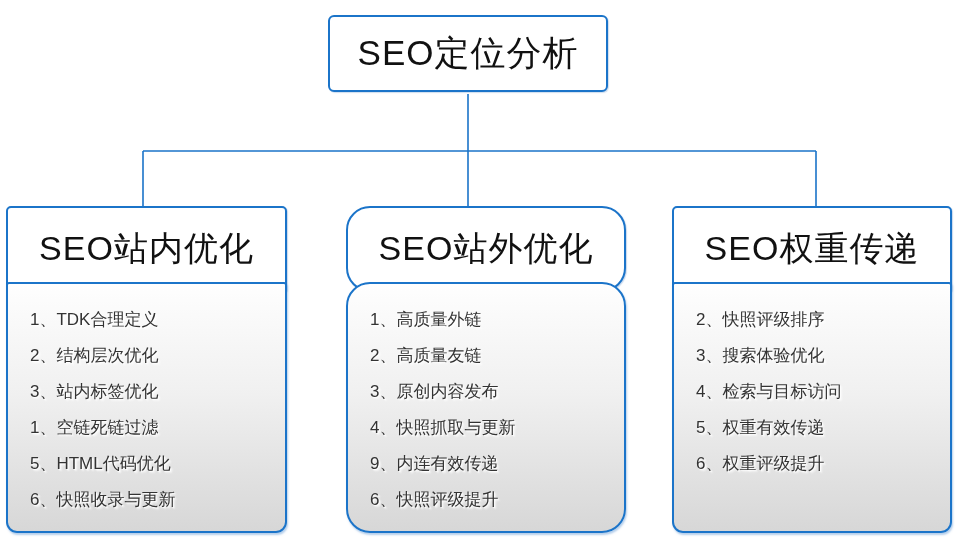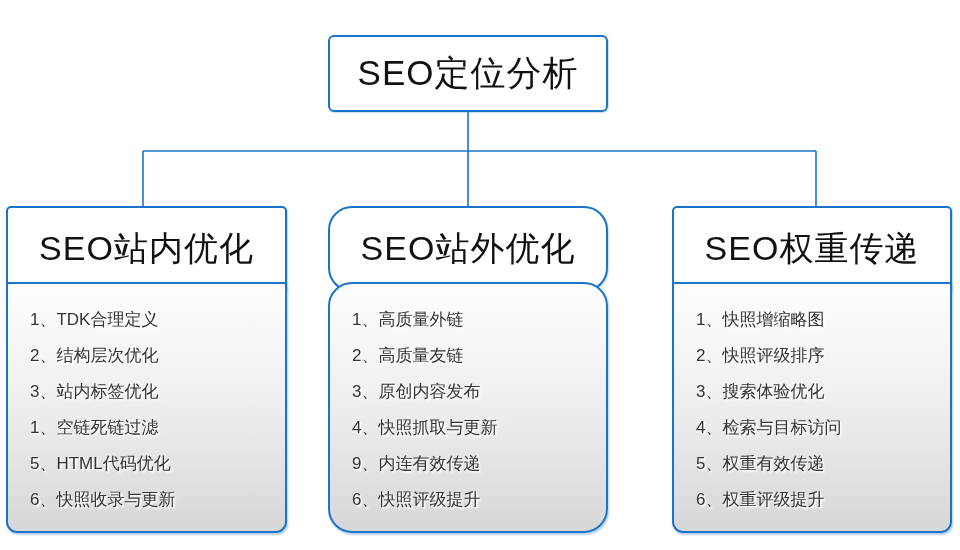--- a/index.html
+++ b/index.html
@@ -25,21 +25,21 @@
     position: absolute;
     box-sizing: border-box;
     border: 2px solid #1b74c9;
     background: #ffffff;
     display: flex;
     align-items: center;
     justify-content: center;
     color: #111111;
   }
   .root-node {
-    left: 328px; top: 35px;
+    left: 328px; top: 15px;
     width: 280px; height: 77px;
     border-radius: 6px;
     font-size: 35px;
     letter-spacing: 1px;
     box-shadow: 1px 1px 1px rgba(120,160,210,0.35);
   }
   .col-header {
     border-radius: 5px 5px 3px 3px;
     font-size: 34px;
     letter-spacing: 1px;
@@ -63,21 +63,21 @@
   .col-list li {
     height: 36px;
     line-height: 36px;
     font-size: 17px;
     color: #333333;
     white-space: nowrap;
     text-shadow: 1px 1px 1px #ffffff, 2px 2px 2px rgba(255,255,255,0.85);
   }
   
   .c0 { left: 6px;   width: 281px; }
-  .c1 { left: 328px; width: 280px; border-radius: 24px; }
+  .c1 { left: 346px; width: 280px; border-radius: 24px; }
   .c2 { left: 672px; width: 280px; }
   .hdr { top: 206px; }
   .lst { top: 282px; height: 251px; }
 </style>
 </head>
 <body>
 
 <div class="canvas">
 
   <svg class="connectors" viewBox="0 0 960 550" xmlns="http://www.w3.org/2000/svg">
@@ -114,21 +114,20 @@
       <li>9、内连有效传递</li>
       <li>6、快照评级提升</li>
     </ul>
   </div>
 
   <div class="node col-header hdr c2">
     <span>SEO权重传递</span>
   </div>
   <div class="col-list lst c2">
     <ul>
-      <li>1、快照增缩略图</li>
       <li>2、快照评级排序</li>
       <li>3、搜索体验优化</li>
       <li>4、检索与目标访问</li>
       <li>5、权重有效传递</li>
       <li>6、权重评级提升</li>
     </ul>
   </div>
 
 </div>
 

